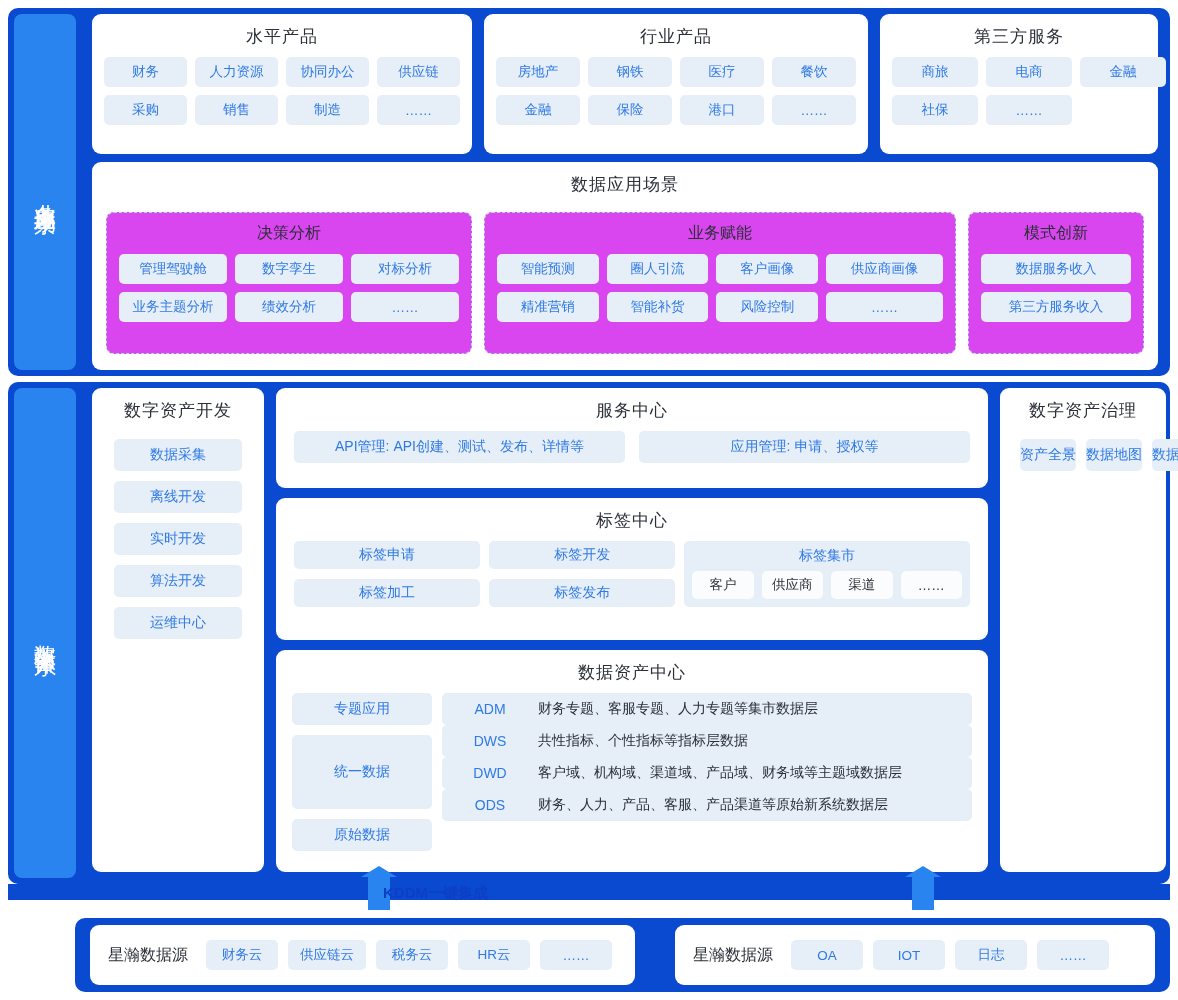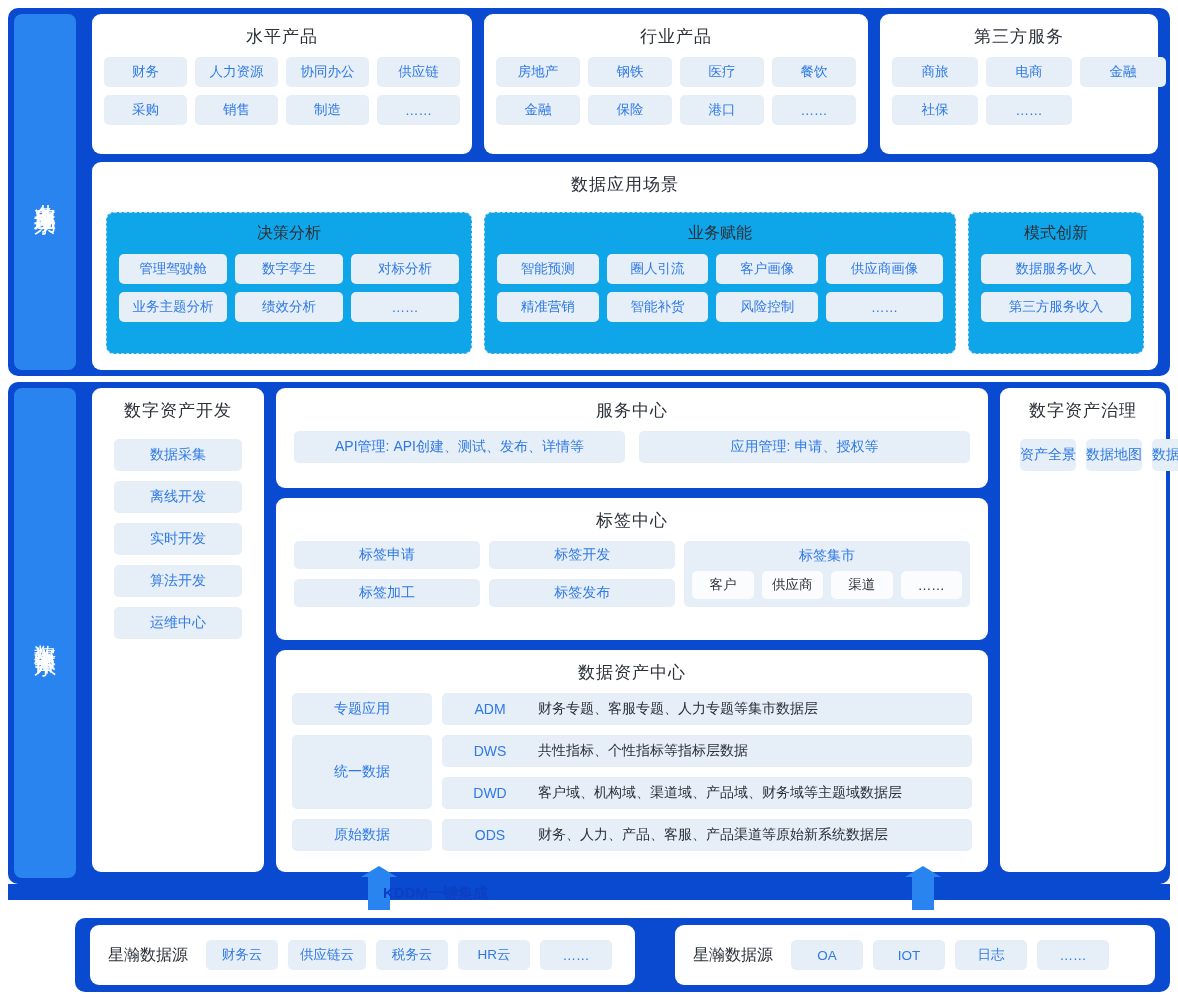--- a/index.html
+++ b/index.html
@@ -78,21 +78,21 @@
   #card-industry   { left: 484px; top: 14px; width: 384px; height: 140px; }
   #card-thirdparty { left: 880px; top: 14px; width: 278px; height: 140px; }
   #card-thirdparty .chip { flex: 0 0 86px; }
 
   
   #card-scenarios { left: 92px; top: 162px; width: 1066px; height: 208px; }
   .dashed-group {
     position: absolute;
     border: 1.4px dashed #b9d2f2;
     border-radius: 8px;
-    background: #0ea5e9;
+    background: #d946ef;
   }
   .dashed-title {
     text-align: center;
     font-size: 16px;
     color: #2b3038;
     padding-top: 10px;
     padding-bottom: 10px;
   }
   #grp-decision   { left: 14px;  top: 50px; width: 366px; height: 142px; }
   #grp-empower    { left: 392px; top: 50px; width: 472px; height: 142px; }
@@ -142,21 +142,21 @@
     border-radius: 5px;
     font-size: 13.5px;
     height: 28px;
     flex: 1;
     display: flex; align-items: center; justify-content: center;
   }
 
   #card-assets { left: 276px; top: 650px; width: 712px; height: 222px; }
   .asset-grid { display: flex; gap: 10px; padding: 0 16px; }
   .asset-left { width: 140px; display: flex; flex-direction: column; gap: 10px; }
-  .asset-right { flex: 1; display: flex; flex-direction: column; gap: 10px; }
+  .asset-right { flex: 1; display: flex; flex-direction: column; }
   .asset-tier {
     background: #e6eef8; color: #2f7ae5; border-radius: 5px;
     font-size: 14px;
     display: flex; align-items: center; justify-content: center;
   }
   .tier-h1 { height: 32px; }
   .tier-h2 { height: 74px; }
   .asset-row {
     background: #e6eef8; border-radius: 5px; height: 32px;
     display: flex; align-items: center;

